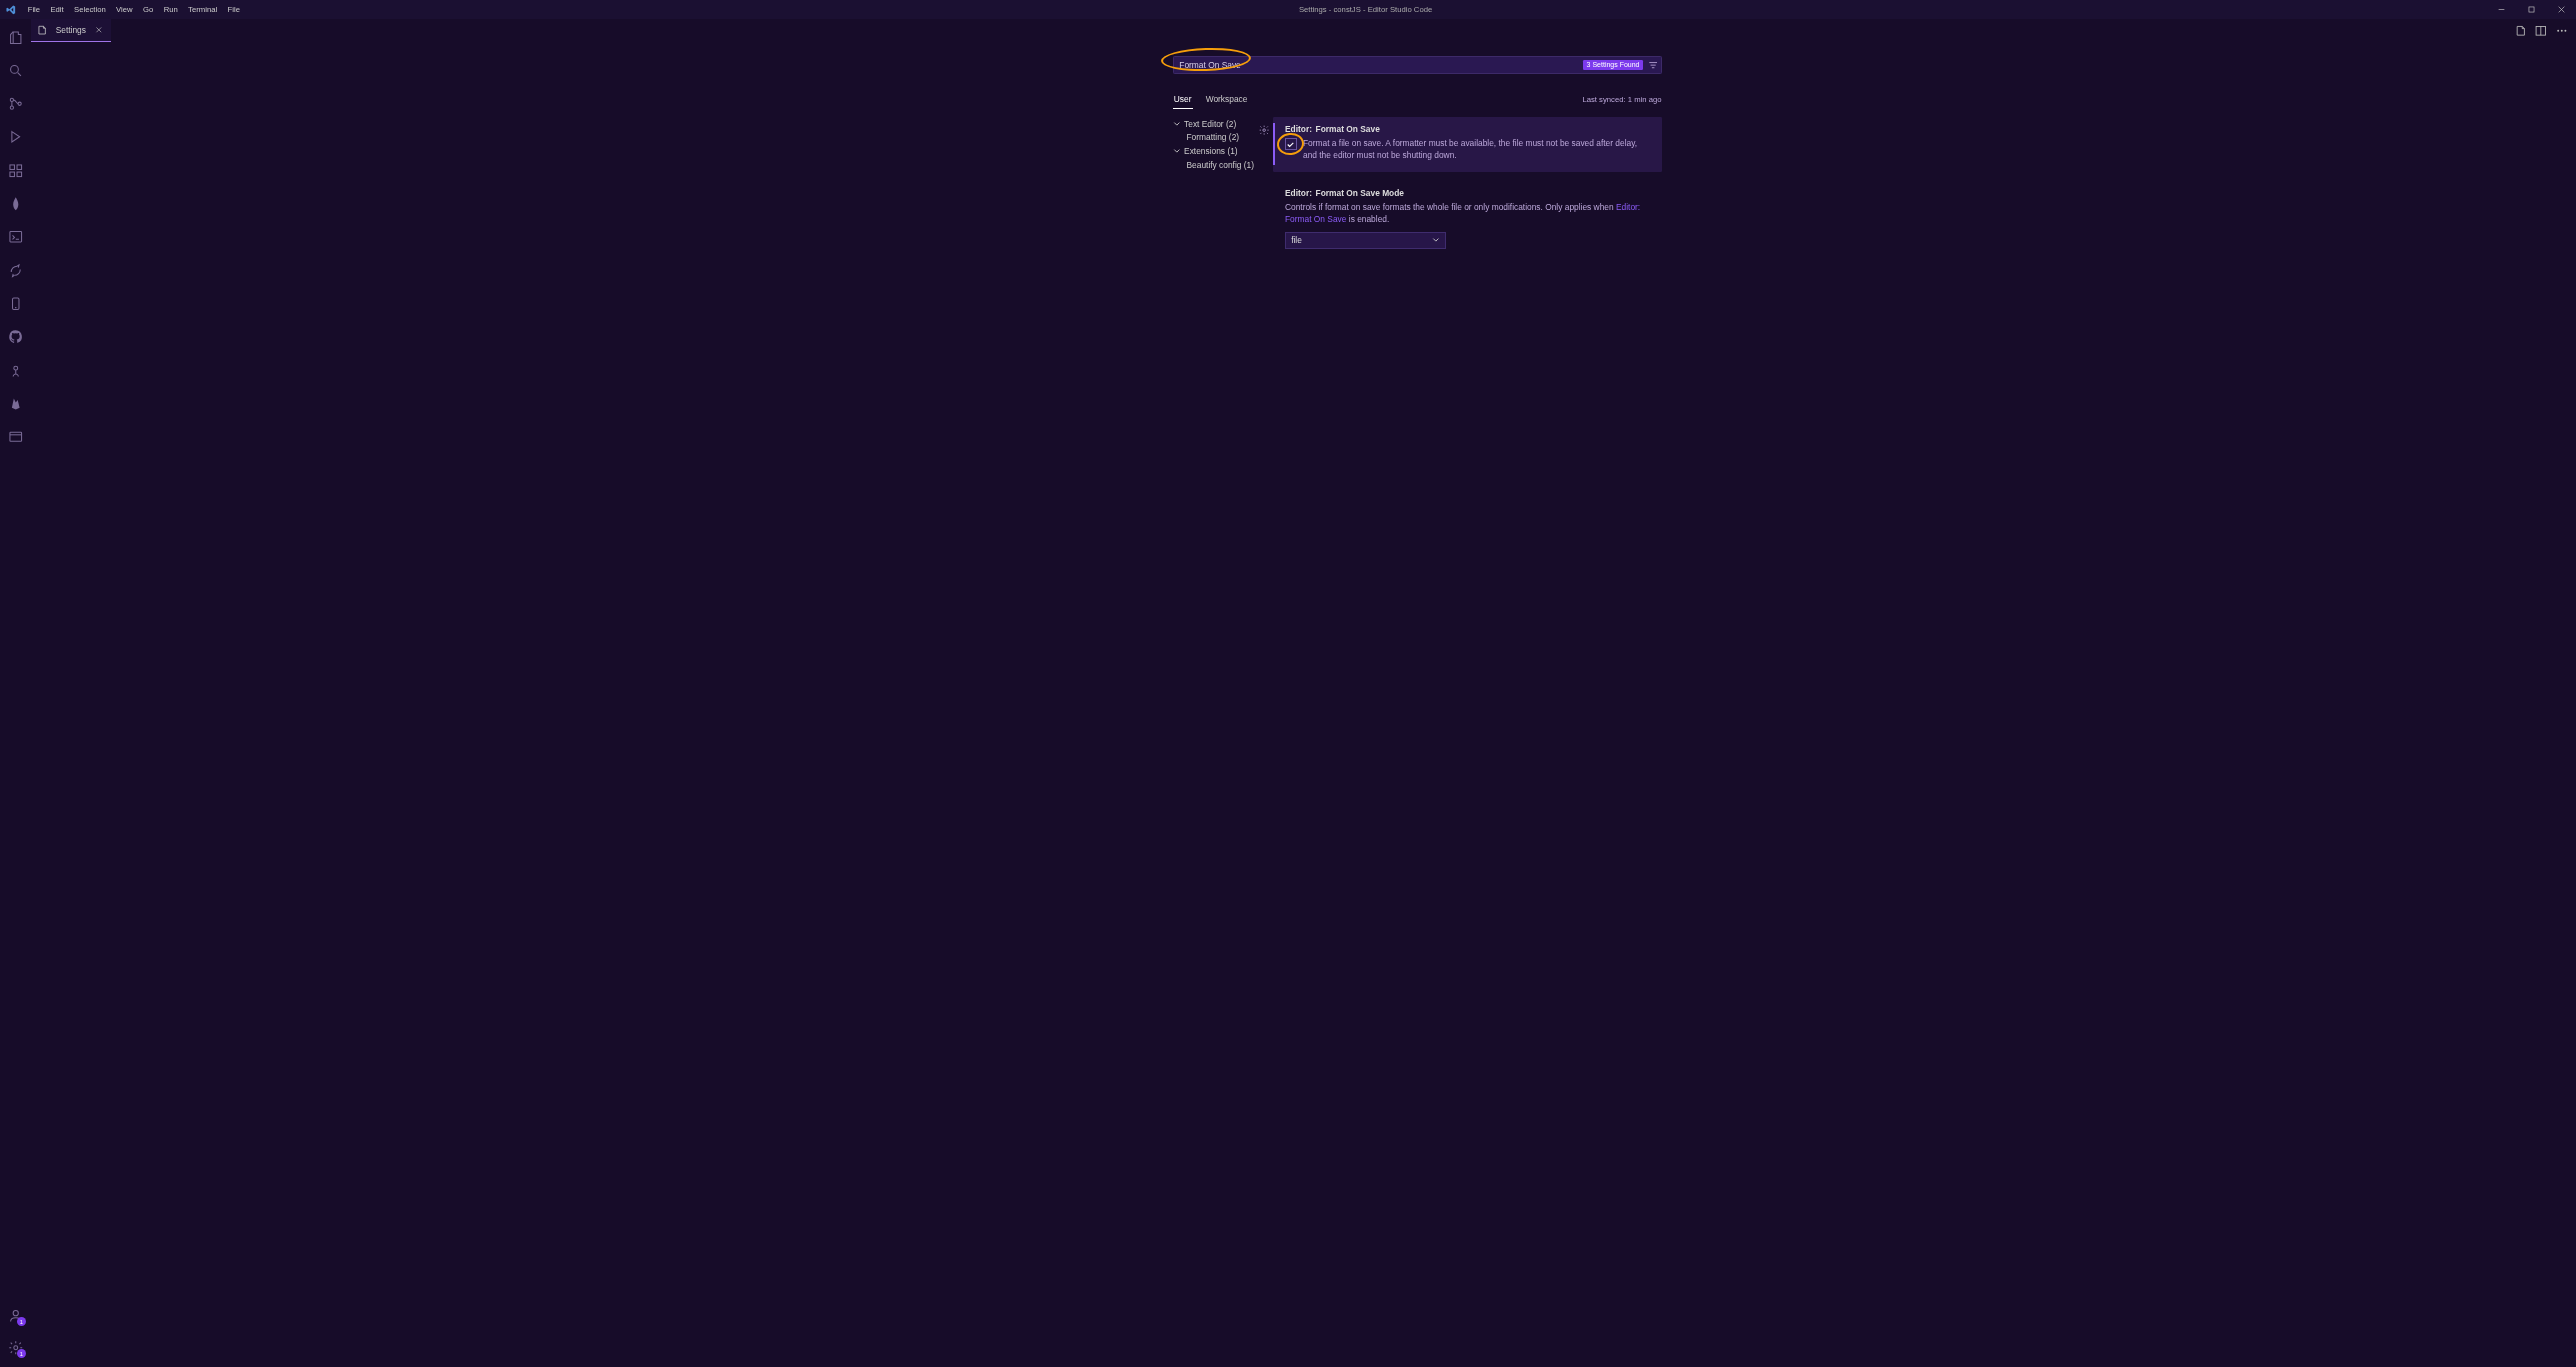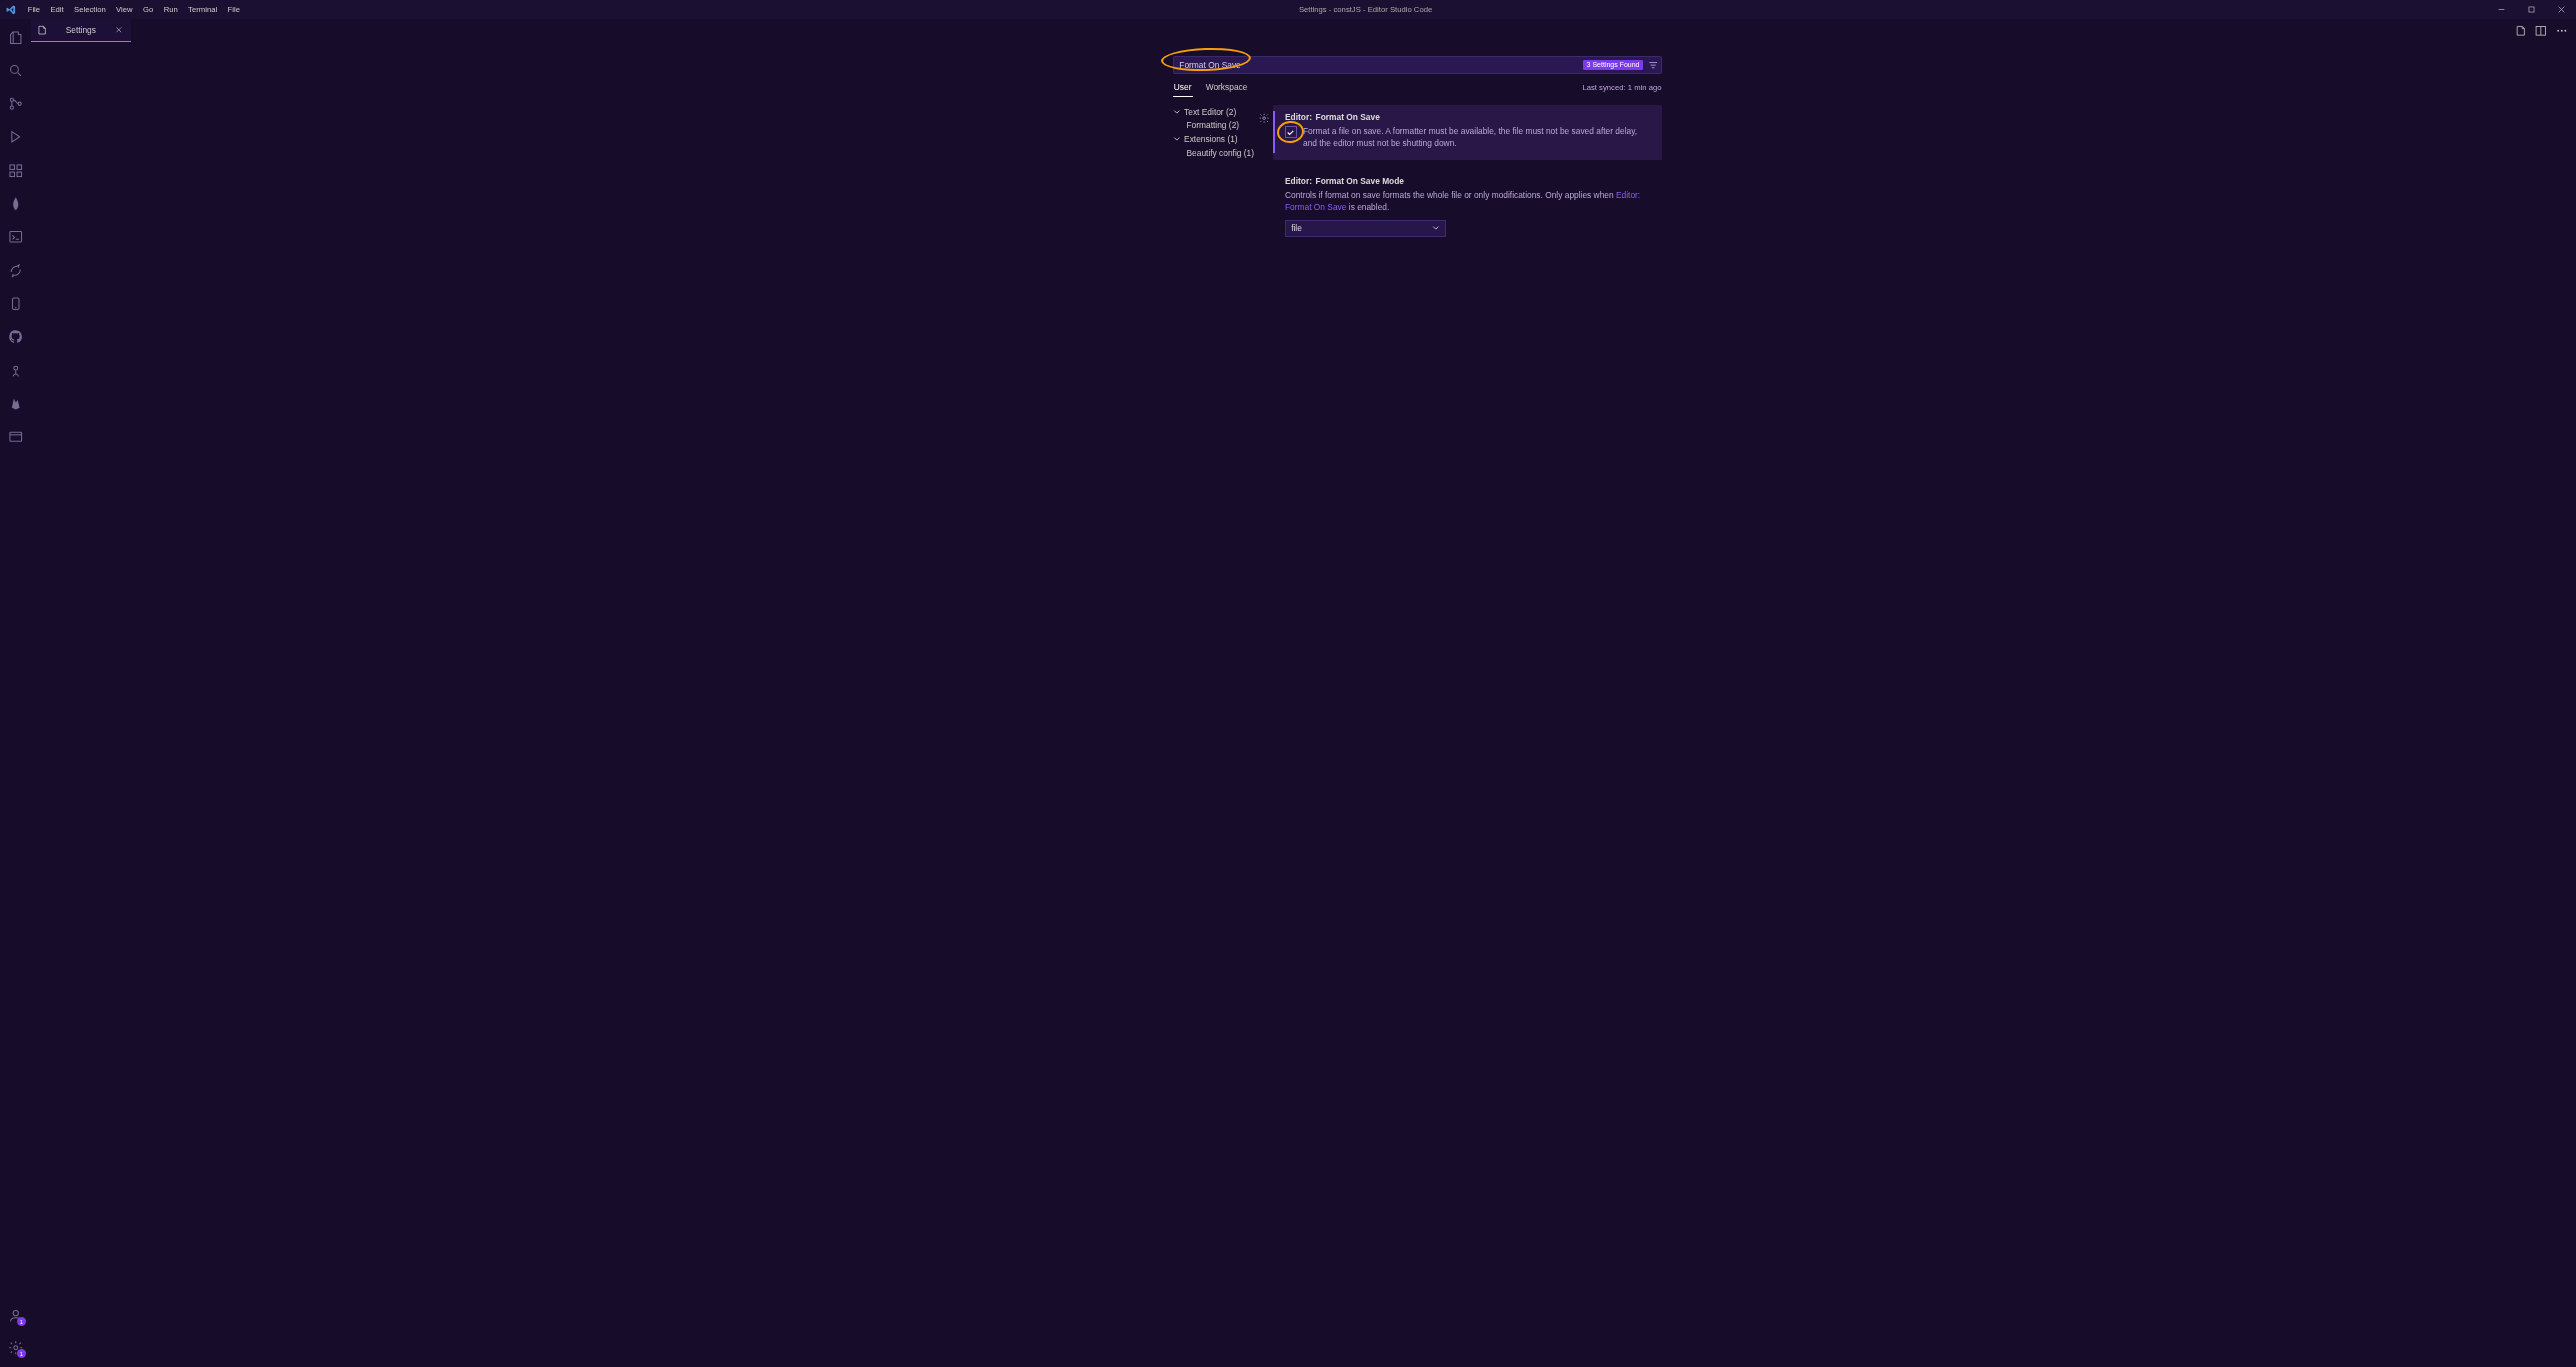--- a/index.html
+++ b/index.html
@@ -99,21 +99,21 @@
 .tabs-row {
   height: 22.5px;
   display:flex;
   align-items:stretch;
   background:#170c29;
 }
 .tab {
   display:flex;
   align-items:center;
   padding:0 6.4px;
-  gap:18px;
+  gap:8px;
   border-bottom:0.6px solid transparent;
   color:#ccc;
   font-size:8.4px;
   min-width:77px;
 }
 .tab.active { background:#1d1036; border-bottom:0.6px solid #a074e8;}
 .tab .file-icon { width:10.3px; height:10.3px; display:flex; align-items:center; justify-content:center;}
 .tab-close { width:10.3px; height:10.3px; display:flex;align-items:center;justify-content:center; color:#bbb; }
 .tabs-spacer{flex:1}
 .editor-actions{display:flex;align-items:center;gap:7.7px;padding:0 7.7px;color:#aaa;}
@@ -159,21 +159,21 @@
   position:absolute;
   left:-11.6px; top:-7.7px;
   width:90px; height:23px;
   border:2.6px solid #f59e0b;
   border-radius:50%;
   pointer-events:none;
   transform:rotate(-2deg);
 }
 
 
-.scope-row{display:flex;align-items:center;margin-top:5px;justify-content:space-between}
+.scope-row{display:flex;align-items:center;margin-top:17px;justify-content:space-between}
 .scope-tabs{display:flex;gap:11.6px}
 .scope-tab{padding:2.6px 1.3px 3.9px 1.3px;color:#ccc;font-size:8.4px;cursor:pointer;position:relative}
 .scope-tab.active{color:#fff;}
 .scope-tab.active::after{content:"";position:absolute;left:0;right:0;bottom:-0.6px;height:0.6px;background:#fff}
 .sync-text{color:#bda9db;font-size:7.7px}
 
 
 .settings-columns{display:flex;margin-top:9px;gap:0}
 .toc{
   width:97px;

